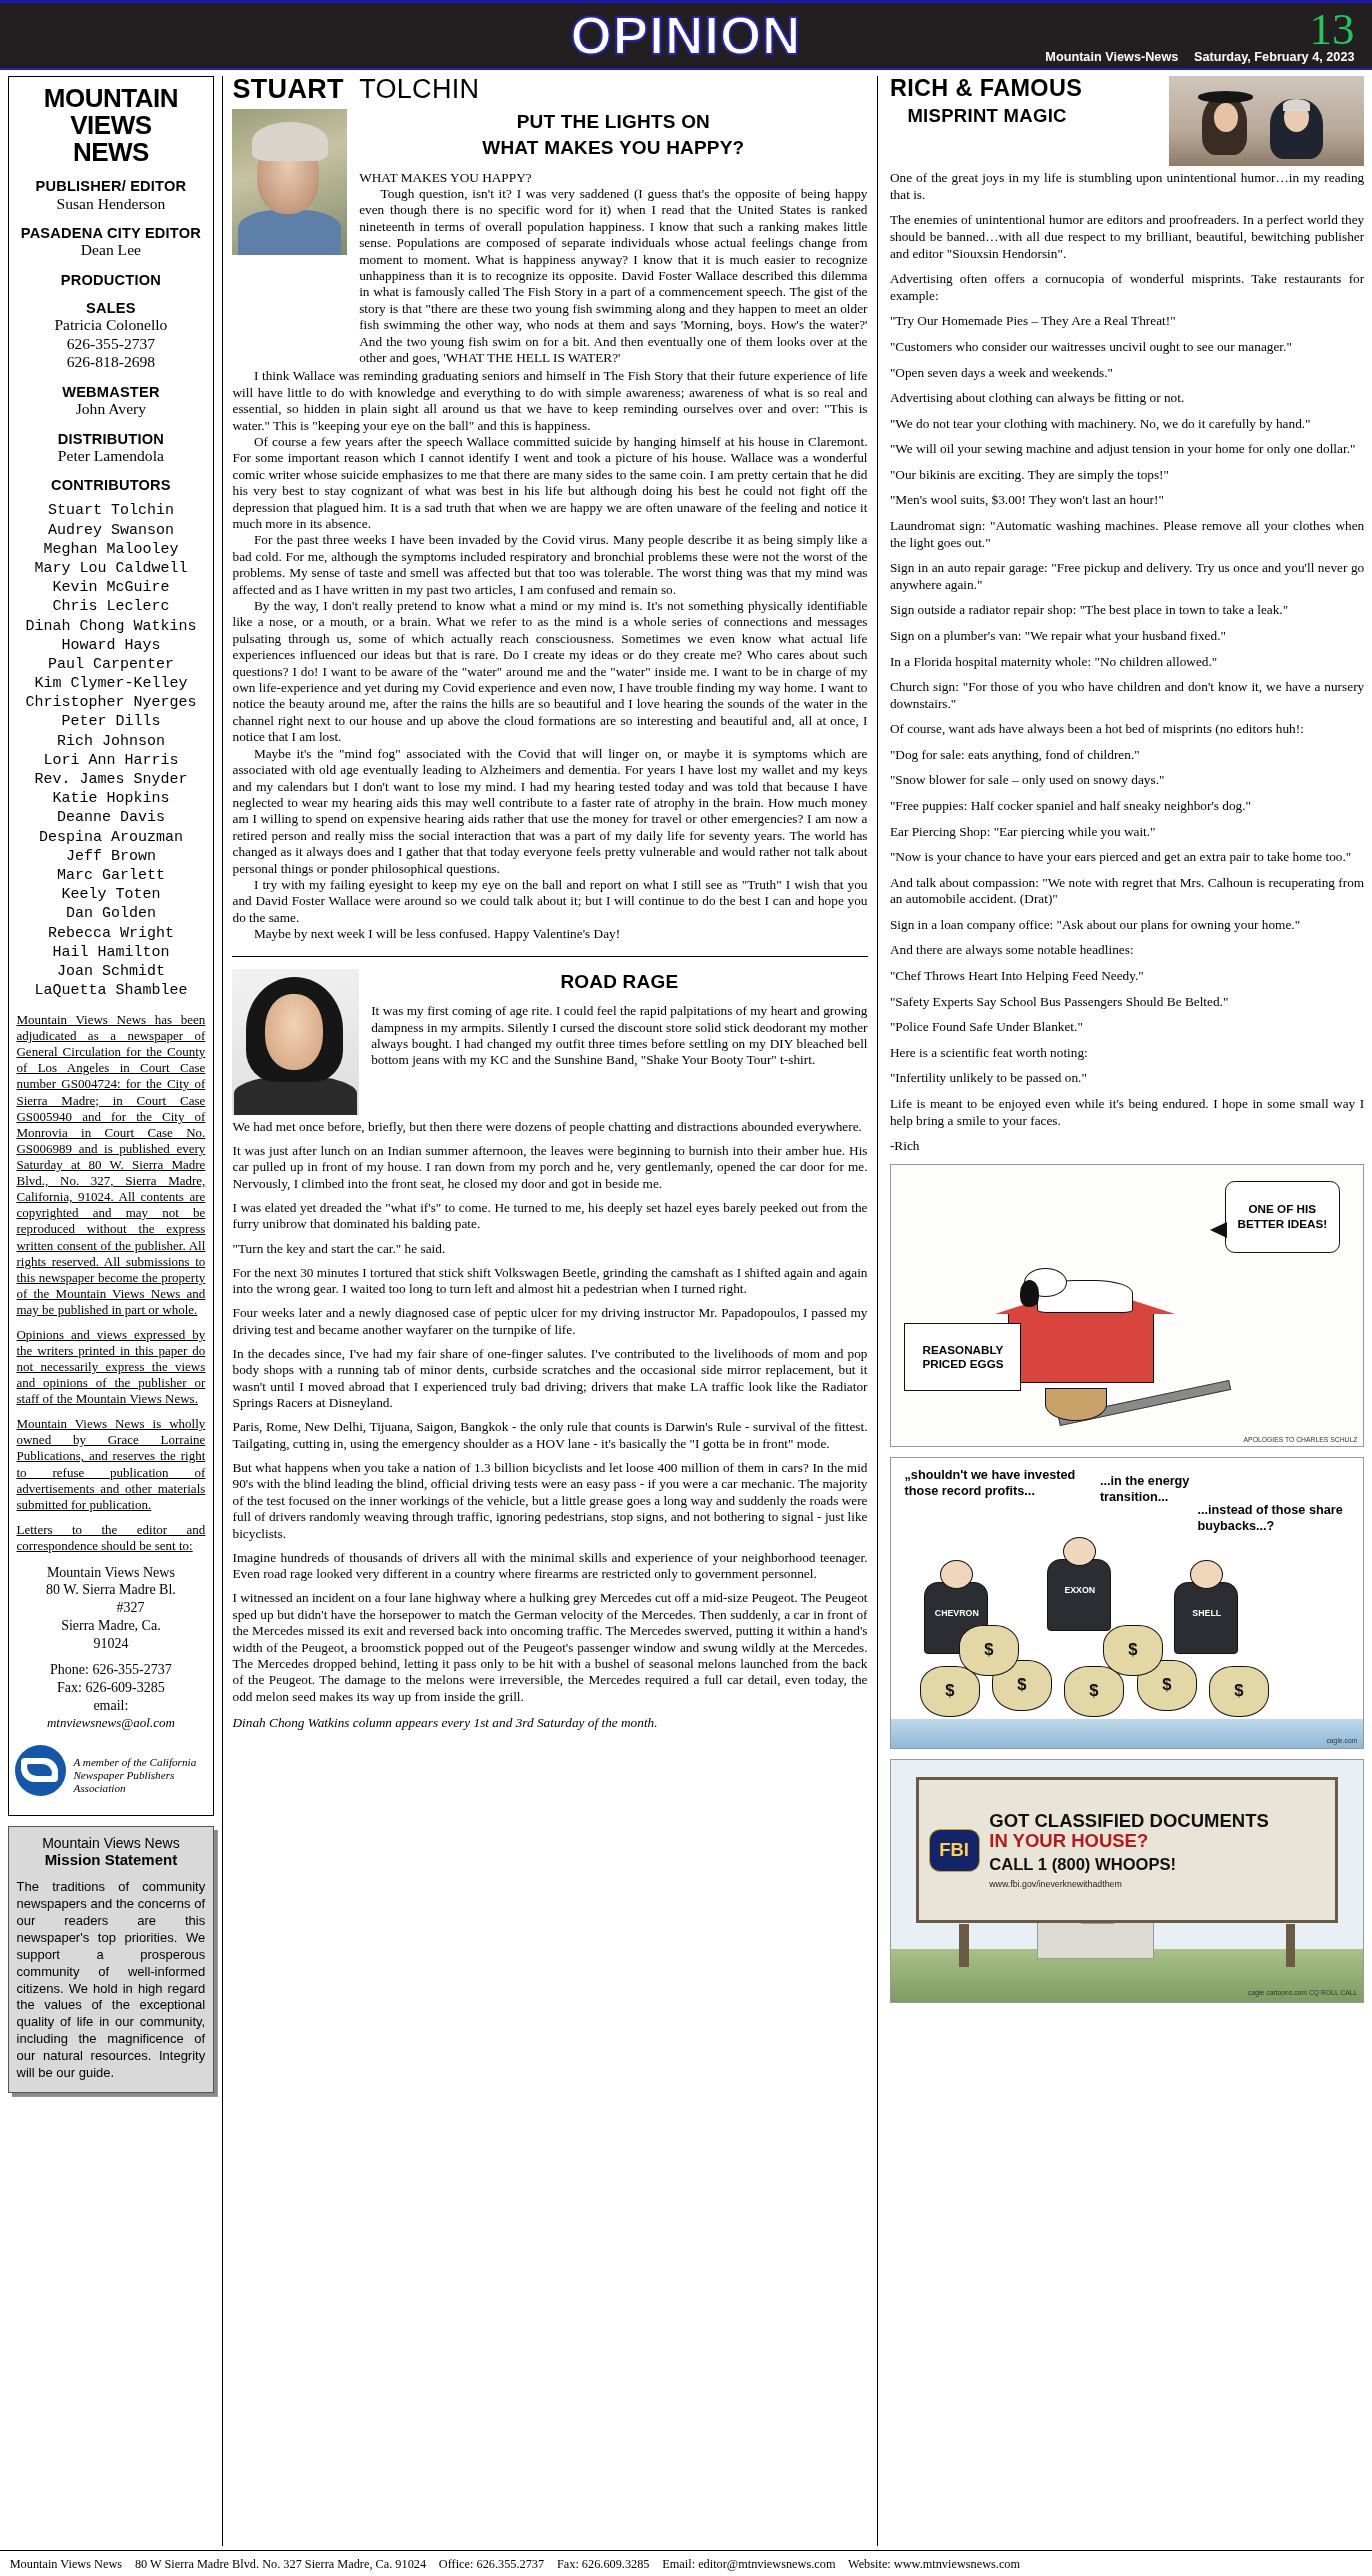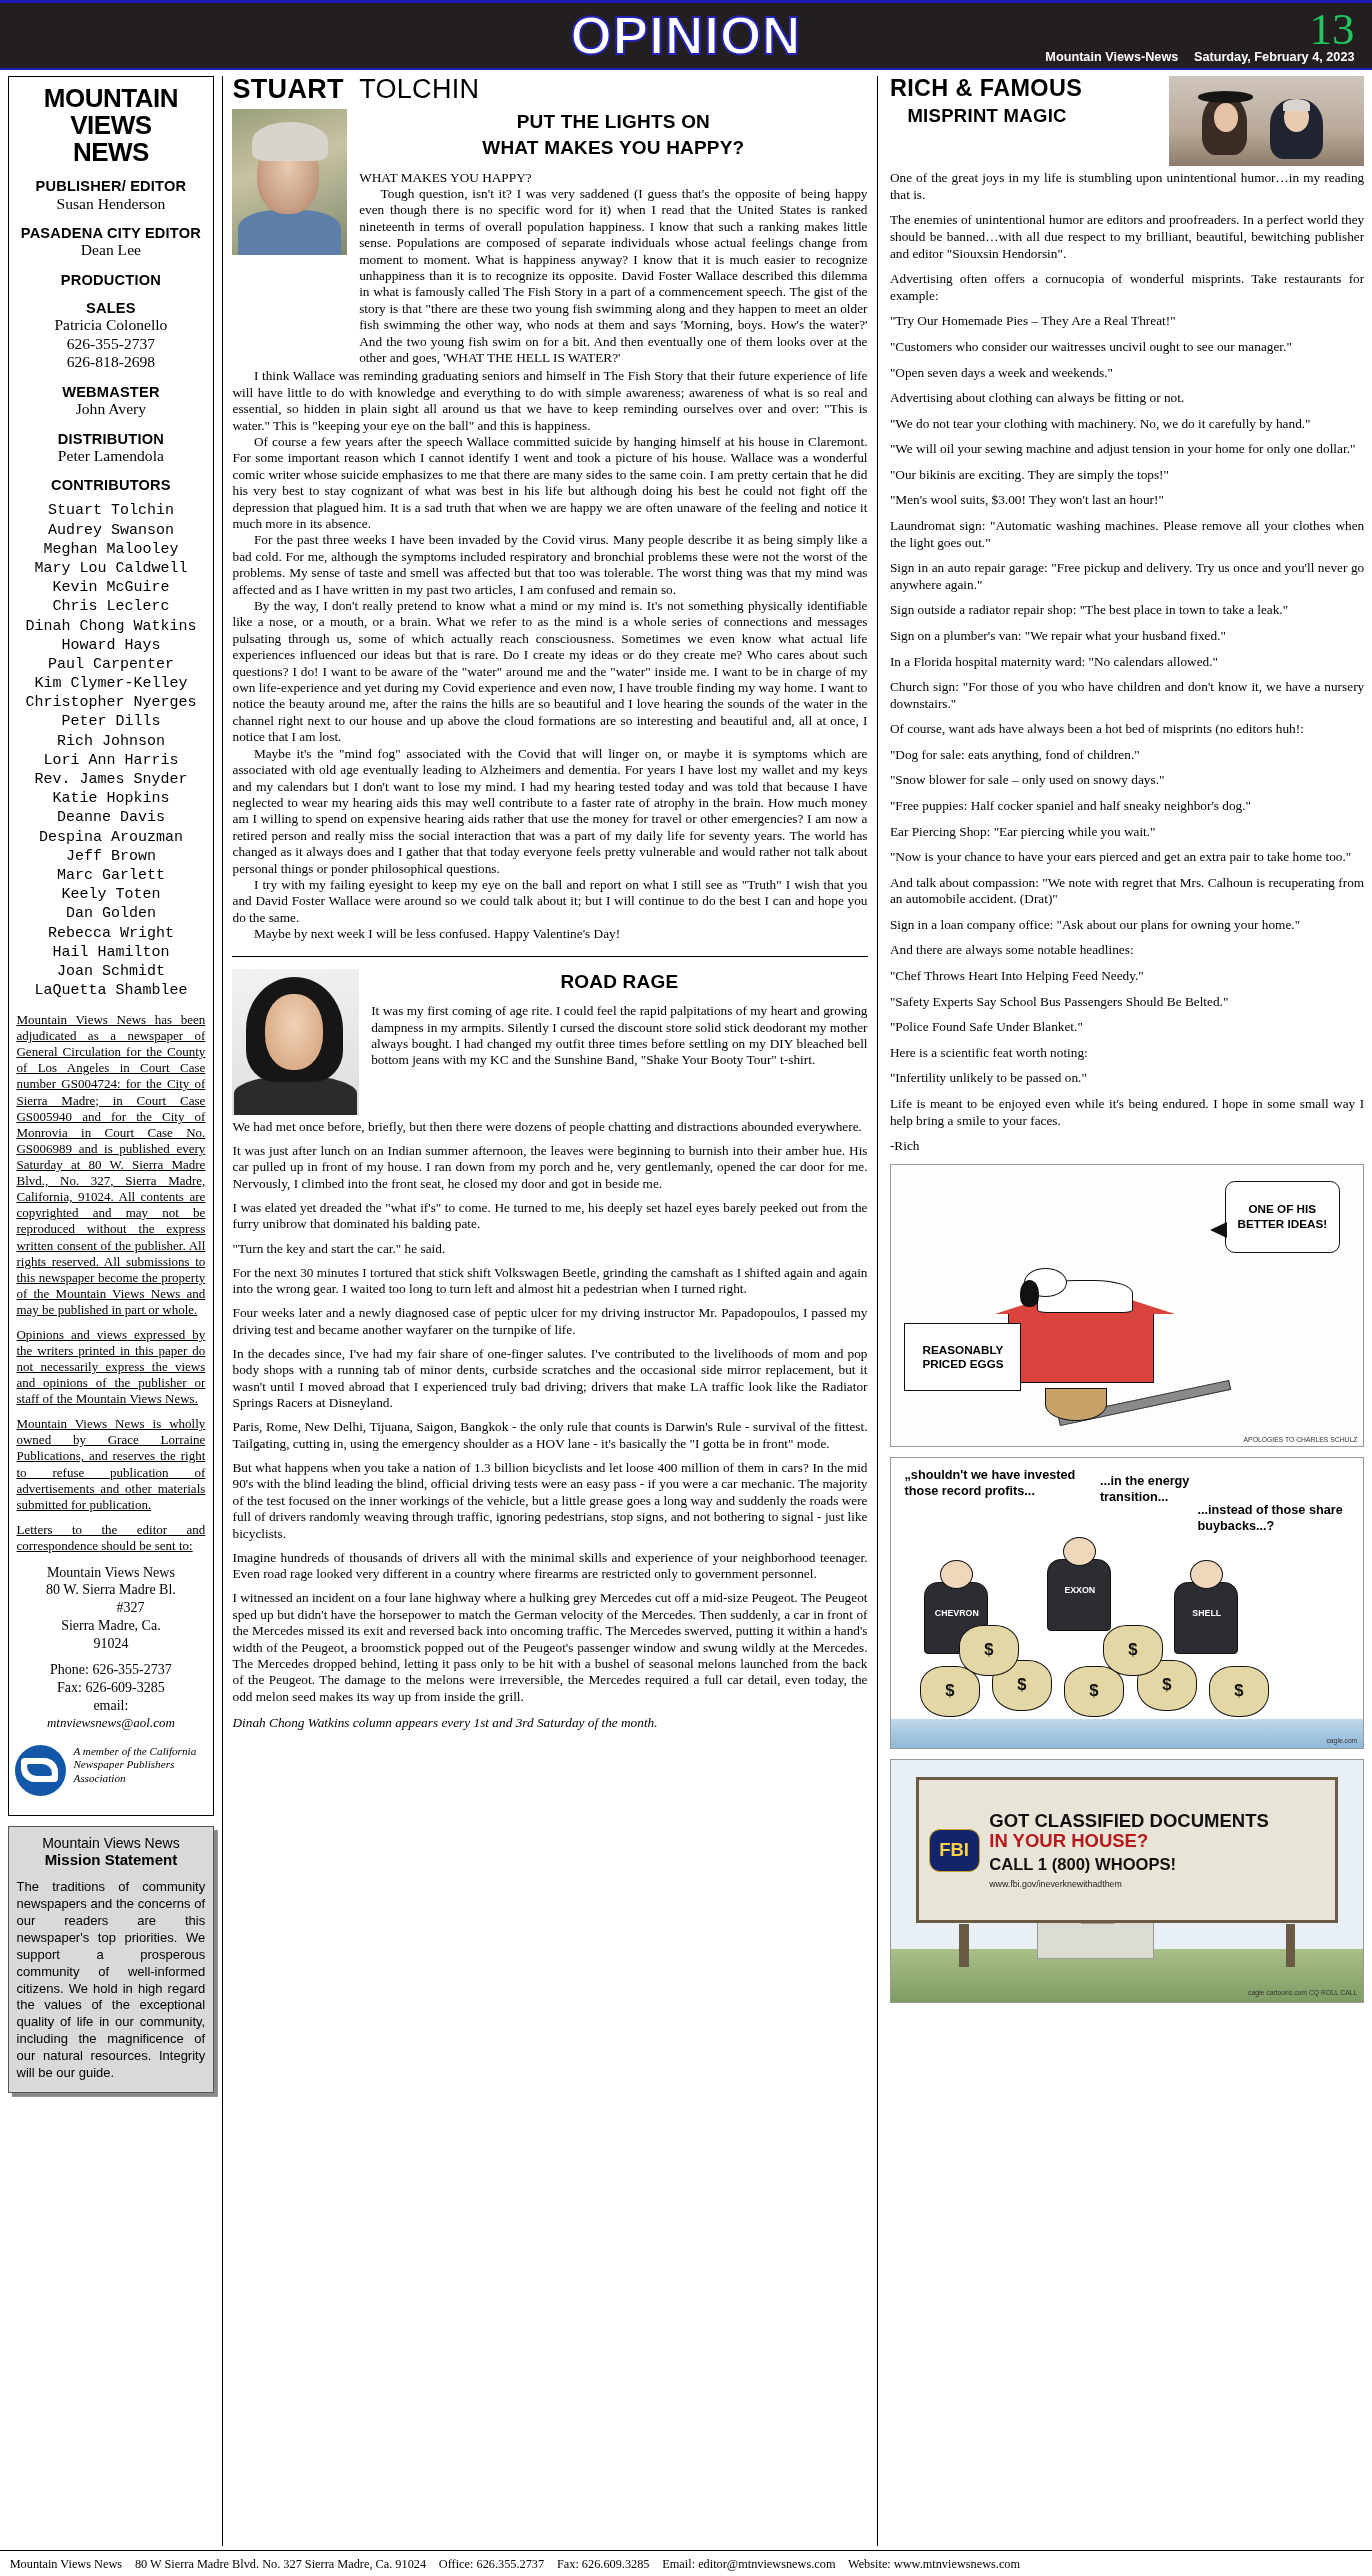--- a/index.html
+++ b/index.html
@@ -110,21 +110,21 @@
     font-size: 14px;
     line-height: 1.28;
     margin-top: 9.7px;
   }
   .contact-block .indent { padding-left: 39px; }
   .email-link { font-style: italic; font-size: 13px; }
 
   
   .cnpa {
     display: flex;
-    align-items: flex-start;
+    align-items: flex-end;
     justify-content: center;
     gap: 7.8px;
     margin: 13.6px 0 9.7px 0;
   }
   .cnpa-seal {
     width: 51px; height: 51px;
     border-radius: 50%;
     background: #1257a8;
     position: relative;
     flex: none;
@@ -701,21 +701,21 @@
         <p>"Open seven days a week and weekends."</p>
         <p>Advertising about clothing can always be fitting or not.</p>
         <p>"We do not tear your clothing with machinery. No, we do it carefully by hand."</p>
         <p>"We will oil your sewing machine and adjust tension in your home for only one dollar."</p>
         <p>"Our bikinis are exciting. They are simply the tops!"</p>
         <p>"Men's wool suits, $3.00! They won't last an hour!"</p>
         <p>Laundromat sign: "Automatic washing machines. Please remove all your clothes when the light goes out."</p>
         <p>Sign in an auto repair garage: "Free pickup and delivery. Try us once and you'll never go anywhere again."</p>
         <p>Sign outside a radiator repair shop: "The best place in town to take a leak."</p>
         <p>Sign on a plumber's van: "We repair what your husband fixed."</p>
-        <p>In a Florida hospital maternity ward: "No calendars allowed."</p>
+        <p>In a Florida hospital maternity whole: "No children allowed."</p>
         <p>Church sign: "For those of you who have children and don't know it, we have a nursery downstairs."</p>
         <p>Of course, want ads have always been a hot bed of misprints (no editors huh!:</p>
         <p>"Dog for sale: eats anything, fond of children."</p>
         <p>"Snow blower for sale – only used on snowy days."</p>
         <p>"Free puppies: Half cocker spaniel and half sneaky neighbor's dog."</p>
         <p>Ear Piercing Shop: "Ear piercing while you wait."</p>
         <p>"Now is your chance to have your ears pierced and get an extra pair to take home too."</p>
         <p>And talk about compassion: "We note with regret that Mrs. Calhoun is recuperating from an automobile accident. (Drat)"</p>
         <p>Sign in a loan company office: "Ask about our plans for owning your home."</p>
         <p>And there are always some notable headlines:</p>

